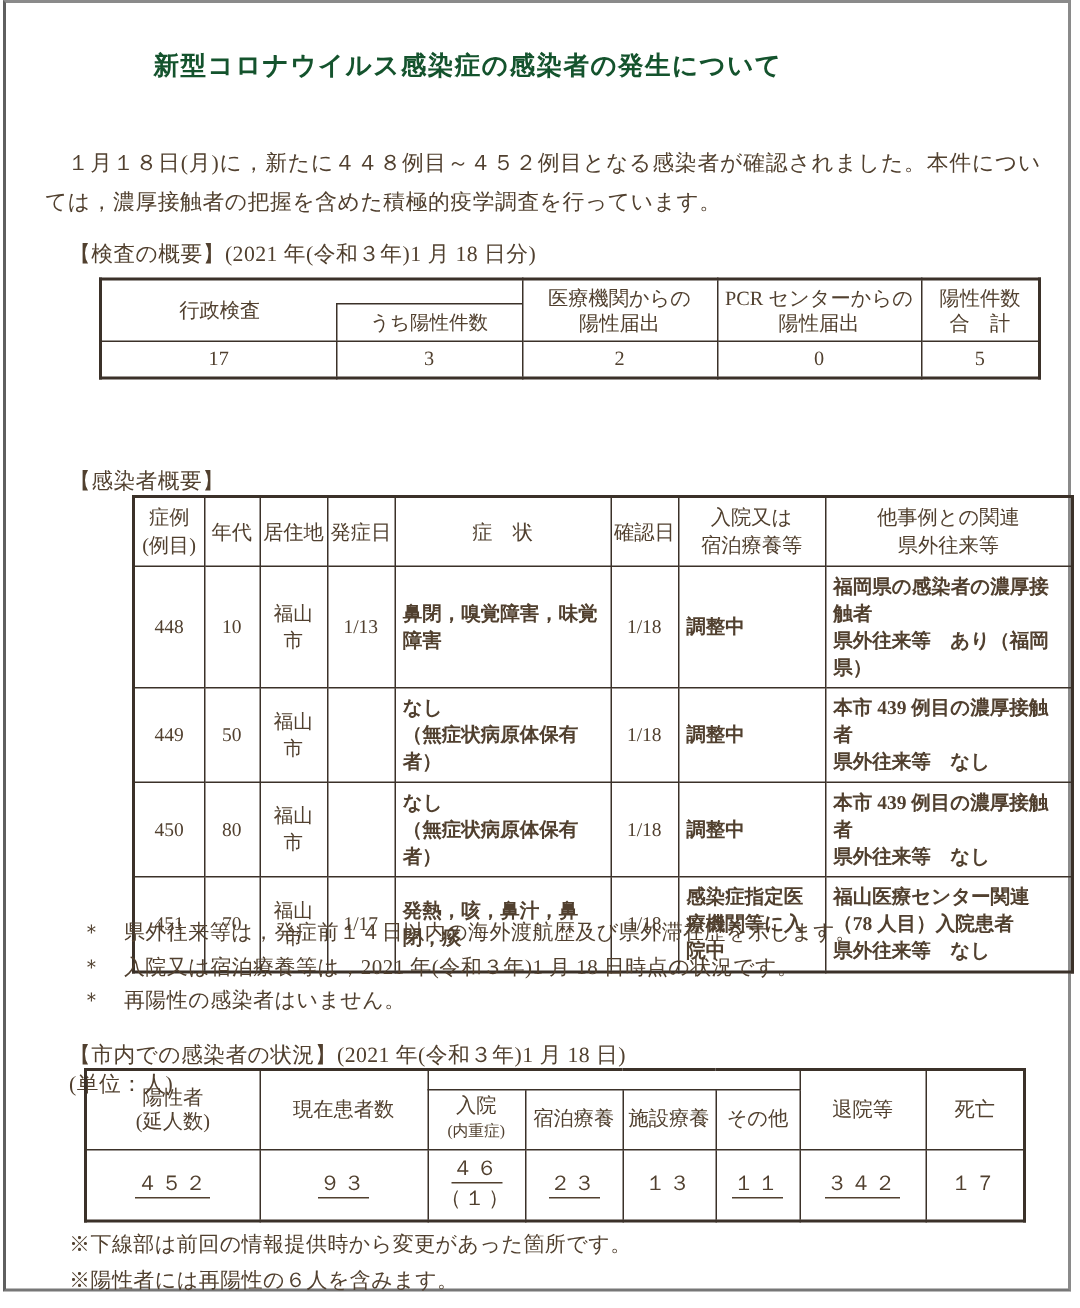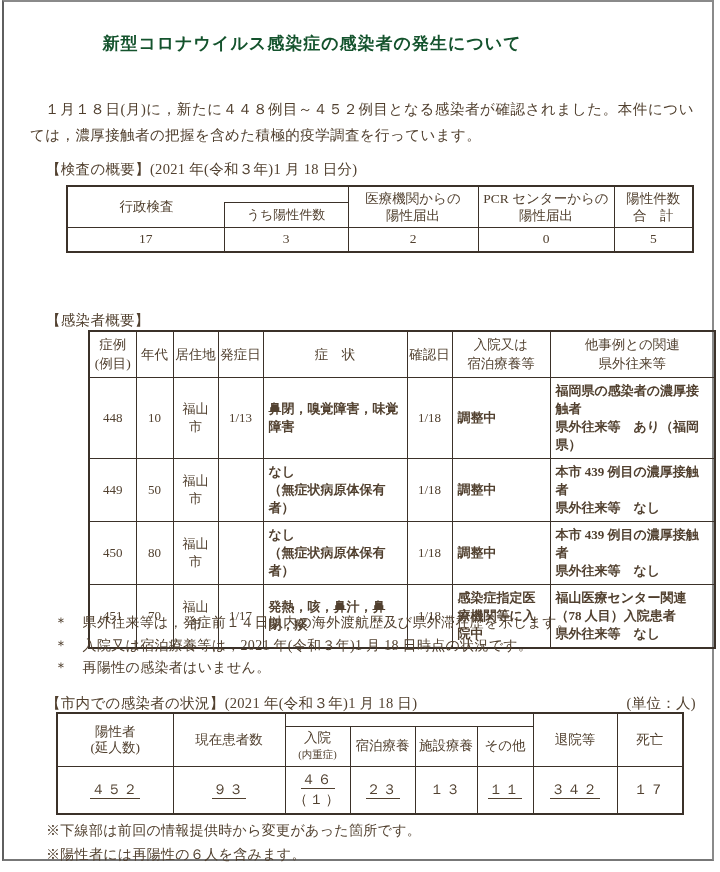--- a/index.html
+++ b/index.html
@@ -19,21 +19,21 @@
     text-align:center; font-size:17px; font-weight:bold; letter-spacing:1px;
     color:#14532d;
   }
   .intro {
     position:absolute; top:96px; left:30px; width:664px;
     font-size:14.5px; line-height:26px; text-align:justify; letter-spacing:0.4px;
   }
   .sec-heading { position:absolute; left:46px; font-size:14.5px; letter-spacing:0.3px; }
   .sec1-heading { top:160px; }
   .sec2-heading { top:311px; }
-  .sec3-heading { top:694px; width:650px; display:flex; justify-content:space-between; }
+  .sec3-heading { top:694px; width:650px; display:flex; justify-content:space-between;flex-direction:column; }
 
   table { border-collapse:collapse; table-layout:fixed; }
   th,td { border:1.5px solid #3b3129; font-weight:normal; font-size:13.5px; color:#51402f; }
   table { border:2px solid #3b3129; }
   .center { text-align:center; vertical-align:middle; }
   .pre { white-space:pre-line; }
 
   
   .t1 { position:absolute; top:185px; left:46px; width:626px;margin-left:20px; }
   .t1 th { height:41px; text-align:center; vertical-align:middle; line-height:17px; }

